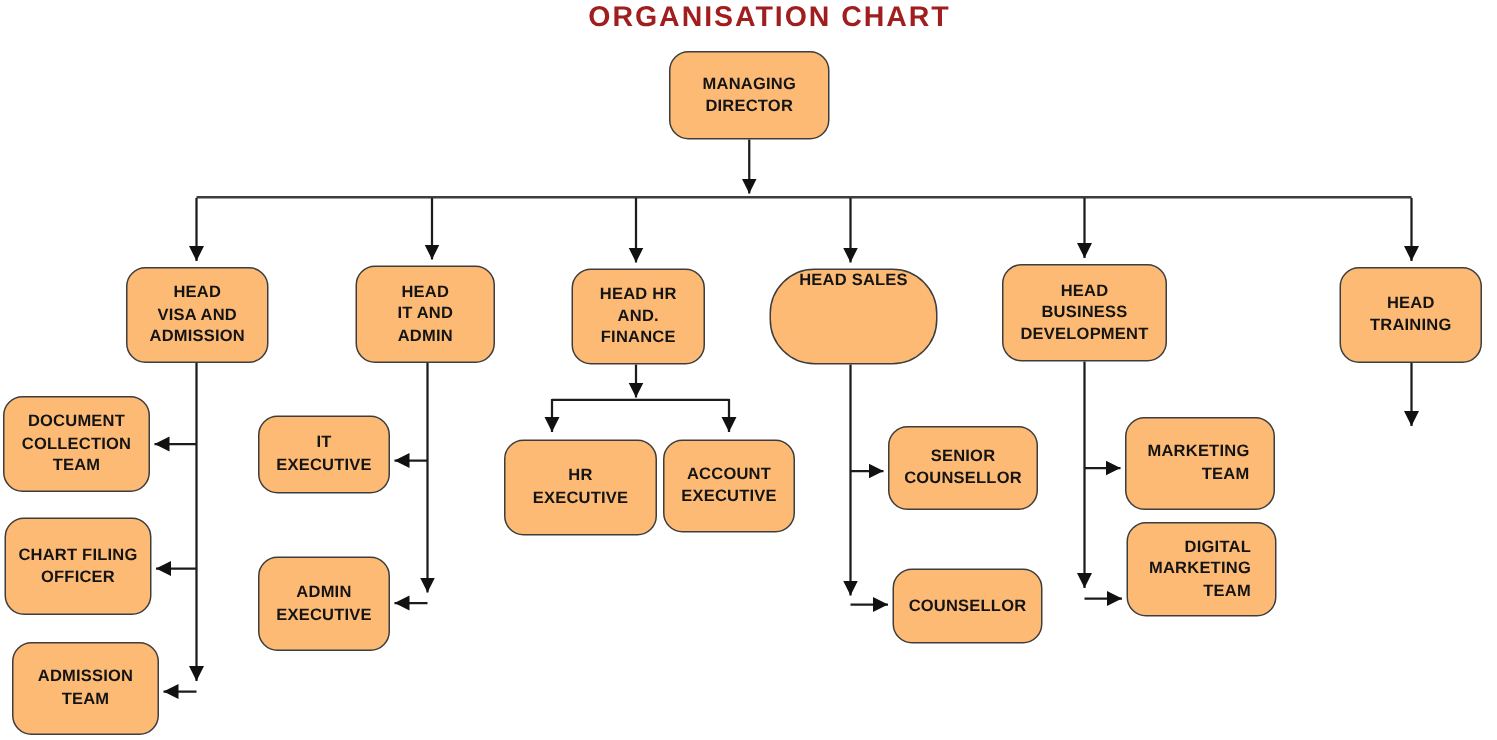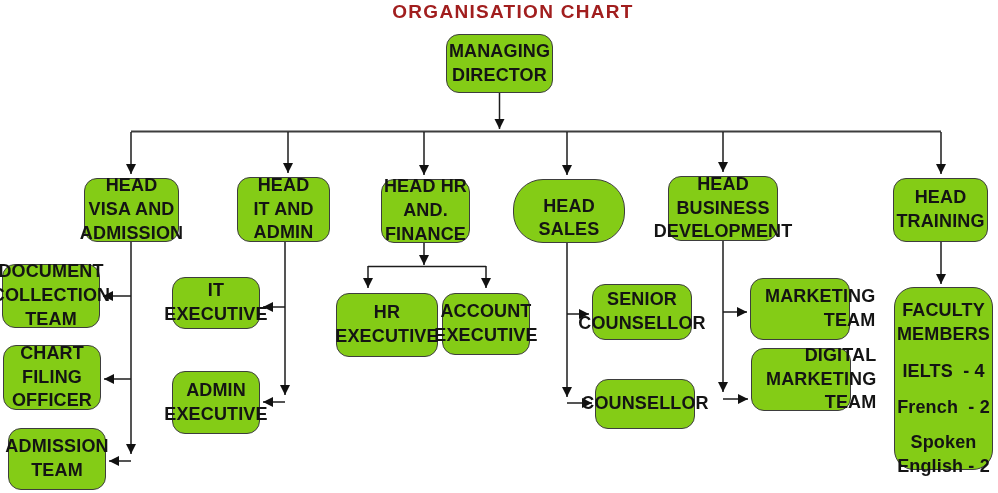--- a/index.html
+++ b/index.html
@@ -13,29 +13,29 @@
     font-family:"Liberation Sans",sans-serif;
   }
   .page-title{
     position:absolute;left:0;right:0;top:1px;margin:0;
     text-align:center;font-size:19px;font-weight:700;letter-spacing:1.3px;
     color:var(--accent);
     padding-left:28px;
   }
   svg.connectors{position:absolute;left:0;top:0;width:998px;height:493px;}
   .node{
-    position:absolute;box-sizing:border-box;background:#84cc16;
+    position:absolute;box-sizing:border-box;background:#fdba74;
     border:1.5px solid var(--box-border);border-radius:13px;
     display:flex;align-items:center;justify-content:center;
     text-align:center;color:#141414;
-    font-size:18px;font-weight:700;line-height:1.32;letter-spacing:.15px;
+    font-size:11px;font-weight:700;line-height:1.32;letter-spacing:.15px;
     white-space:pre-line;
   }
   .node .lbl{white-space:pre-line;}
-  .node.top-align{align-items:flex-end;padding-top:10px;border-radius:30px;}
+  .node.top-align{align-items:flex-start;border-radius:30px;}
   .node.left-align{justify-content:flex-start;text-align:right;padding-left:14px;}
   .node.faculty{
     flex-direction:column;justify-content:flex-start;align-items:center;
     border-radius:20px;padding-top:11px;
   }
   .node.faculty .fitem{display:block;margin-top:13px;white-space:pre-wrap;text-align:center;}
   .node.faculty .fitem-2{margin-top:11px;}
 </style>
 </head>
 <body>
@@ -188,22 +188,14 @@
     <span class="lbl">MARKETING
 TEAM</span>
   </div>
 
   <div class="node left-align" style="left:751px;top:348px;width:100px;height:63px;">
     <span class="lbl">DIGITAL
 MARKETING
 TEAM</span>
   </div>
 
-  <div class="node faculty" style="left:894px;top:287px;width:99px;height:183px;">
-    <span class="lbl">FACULTY
-MEMBERS</span>
-    <span class="fitem">IELTS  - 4</span>
-    <span class="fitem">French  - 2</span>
-    <span class="fitem fitem-2">Spoken
-English - 2</span>
-  </div>
 
 </div>
 
 </body></html>

